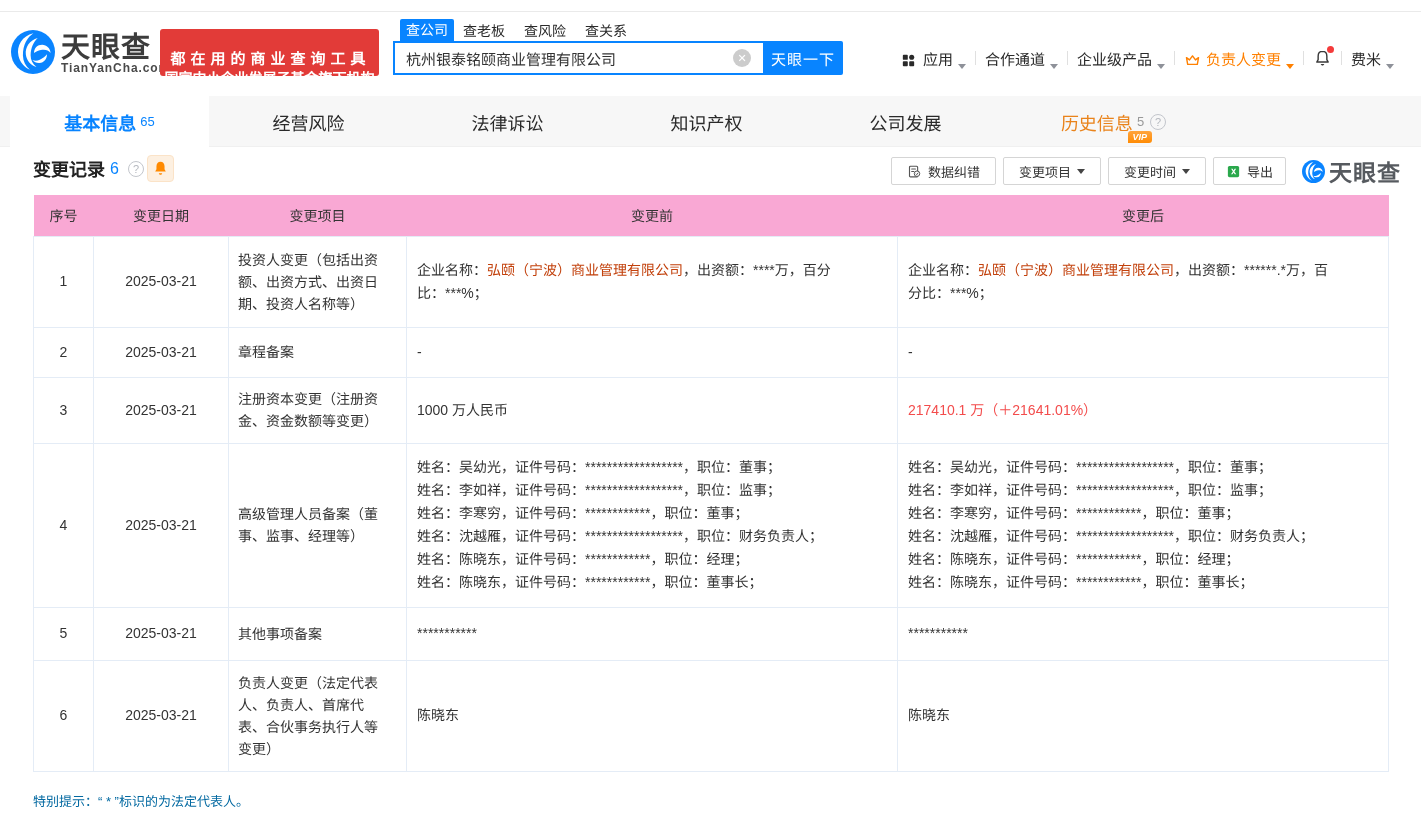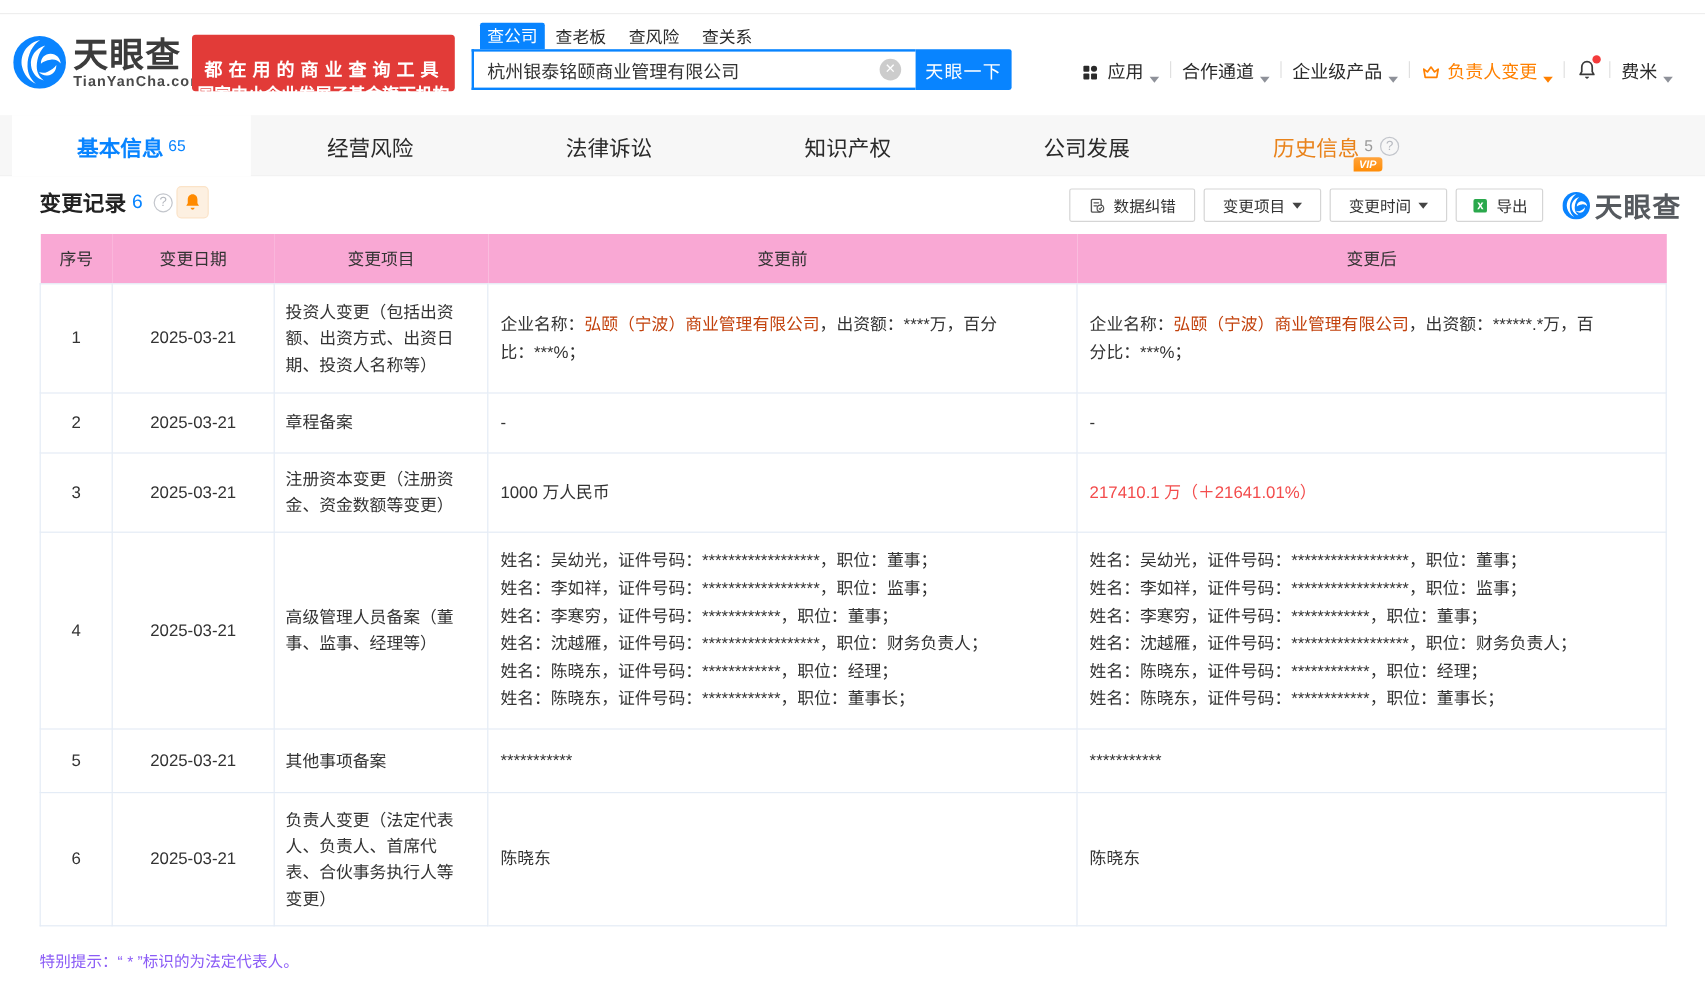--- a/index.html
+++ b/index.html
@@ -88,21 +88,21 @@
 .chg tbody td { border:1px solid #e4ecf6; font-size:14px; color:#333; vertical-align:middle;
   padding:10px 10px; line-height:23px; }
 .chg tbody td.c-no, .chg tbody td.c-date { text-align:center; padding:10px 4px; }
 .chg tbody td.c-item { line-height:22px; padding:10px 24px 10px 9px; }
 .chg tbody td.c-before, .chg tbody td.c-after { padding:10px 58px 10px 10px; }
 .chg tbody tr.r1 { height:91px; } .chg tbody tr.r2 { height:50px; } .chg tbody tr.r3 { height:66px; }
 .chg tbody tr.r4 { height:164px; } .chg tbody tr.r5 { height:53px; } .chg tbody tr.r6 { height:111px; }
 .chg a.lnk { color:#c2410c; text-decoration:none; cursor:pointer; }
 .chg .red { color:#f34c4c; }
 
-.footnote { position:absolute; left:33px; top:791px; font-size:13px; color:#8b5cf6; }
+.footnote { position:absolute; left:33px; top:791px; font-size:13px; color:#0369a1; }
 .icon-svg { display:block; }
 </style>
 </head>
 <body>
 
 <div class="topstrip"></div>
 
 <div class="header">
   <div class="logo" id="logo-big">
       <svg class="icon-svg" width="44" height="44" viewBox="0 0 24 24">

